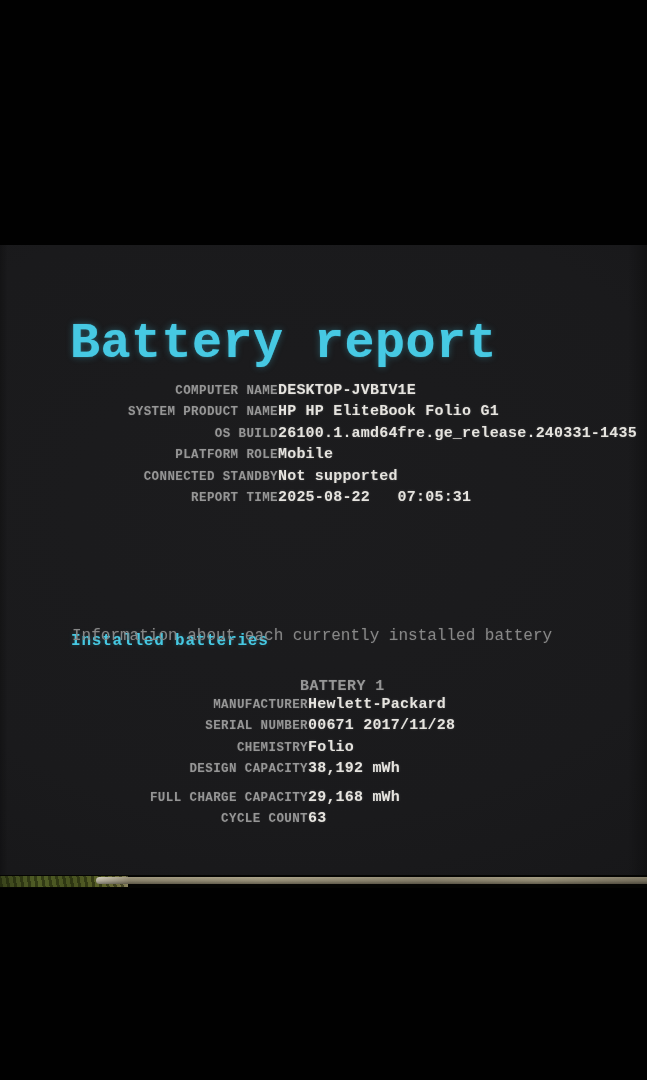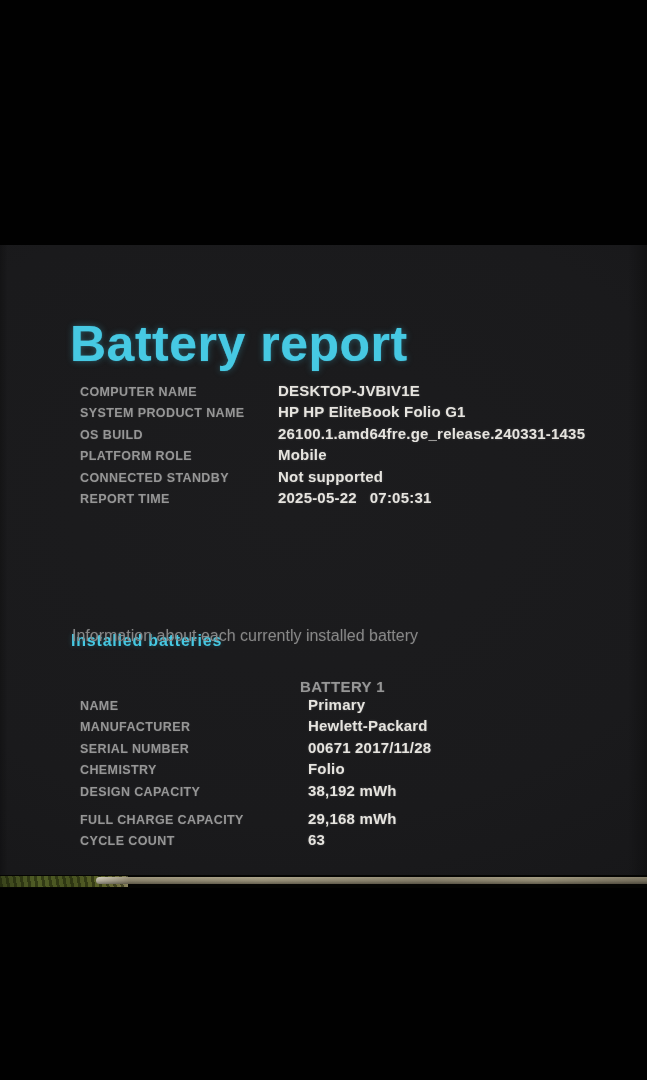--- a/index.html
+++ b/index.html
@@ -6,21 +6,21 @@
     margin: 0;
     padding: 0;
     background: #000;
   }
   #canvas {
     position: relative;
     width: 647px;
     height: 1080px;
     background: #0f172a;
     overflow: hidden;
-    font-family: Liberation Sans, sans-serif;
+    font-family: Liberation Mono, monospace;
   }
   
   .bar-top {
     position: absolute; left: 0; top: 0;
     width: 647px; height: 245px;
     background: #010101;
   }
   .bar-bottom {
     position: absolute; left: 0; top: 888px;
     width: 647px; height: 192px;
@@ -46,20 +46,21 @@
   .kv-table {
     position: absolute;
     left: 80px;
   }
   .kv-table.system { top: 137px; width: 520px; }
   .kv-table.battery { top: 451px; width: 520px; }
   .kv-row {
     display: flex;
     align-items: baseline;
     height: 21.4px;
+    text-align: right;
   }
   .kv-row.spaced-above { margin-top: 7px; }
   .kv-label {
     flex: 0 0 auto;
     text-transform: uppercase;
     font-size: 12.5px;
     font-weight: 700;
     letter-spacing: 0.4px;
     color: #969696;
     text-shadow: 0 0 2px rgba(200,200,200,0.18);
@@ -152,34 +153,30 @@
       <div class="kv-row">
         <span class="kv-label">PLATFORM ROLE</span>
         <span class="kv-value">Mobile</span>
       </div>
       <div class="kv-row">
         <span class="kv-label">CONNECTED STANDBY</span>
         <span class="kv-value">Not supported</span>
       </div>
       <div class="kv-row">
         <span class="kv-label">REPORT TIME</span>
-        <span class="kv-value">2025-05-22   07:05:31</span>
+        <span class="kv-value">2025-08-22   07:05:31</span>
       </div>
     </div>
 
     <h2 class="section-heading">Installed batteries</h2>
     <div class="section-sub">Information about each currently installed battery</div>
 
     <div class="battery-col-header">BATTERY 1</div>
 
     <div class="kv-table battery">
-      <div class="kv-row">
-        <span class="kv-label">NAME</span>
-        <span class="kv-value">Primary</span>
-      </div>
       <div class="kv-row">
         <span class="kv-label">MANUFACTURER</span>
         <span class="kv-value">Hewlett-Packard</span>
       </div>
       <div class="kv-row">
         <span class="kv-label">SERIAL NUMBER</span>
         <span class="kv-value">00671 2017/11/28</span>
       </div>
       <div class="kv-row">
         <span class="kv-label">CHEMISTRY</span>

